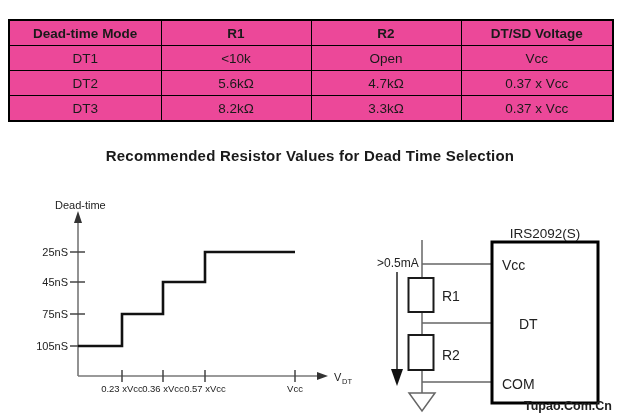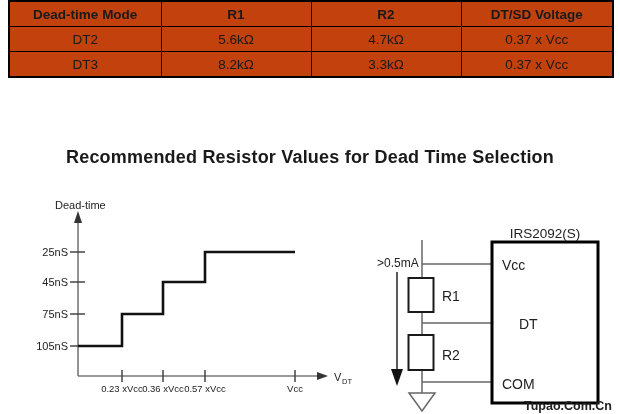--- a/index.html
+++ b/index.html
@@ -1,27 +1,27 @@
 <!DOCTYPE html>
 <html><head>
 <meta charset="utf-8">
 <style>
   html,body{margin:0;padding:0;background:#fff;}
   body{width:620px;height:414px;position:relative;font-family:"Liberation Sans",sans-serif;color:#1a1a1a;overflow:hidden;}
   .page{position:absolute;inset:0;background:#fff;}
 
   
-  table.dt{position:absolute;left:8px;top:0;width:604px;border-collapse:collapse;table-layout:fixed;background:#c2410c;border:2px solid #000;}
+  table.dt{position:absolute;left:8px;top:19px;width:604px;border-collapse:collapse;table-layout:fixed;background:#ec4899;border:2px solid #000;}
   table.dt td,table.dt th{border:1px solid #000;text-align:center;vertical-align:middle;height:22px;font-size:13.5px;padding:1px 2px;}
   table.dt th{font-weight:bold;}
   table.dt col.c1{width:152px}table.dt col.c2{width:150px}
   table.dt col.c3{width:150px}table.dt col.c4{width:152px}
 
   
-  .caption{position:absolute;left:0;top:147px;width:620px;text-align:center;font-weight:bold;font-size:18px;letter-spacing:.2px;}
+  .caption{position:absolute;left:0;top:147px;width:620px;text-align:center;font-weight:bold;font-size:15px;letter-spacing:.2px;}
 
   
   svg.fig{position:absolute;left:0;top:185px;}
   text{font-family:"Liberation Sans",sans-serif;fill:#222;}
   .tick-label{font-size:11px;}
   .xtick-label{font-size:9.5px;}
   .axis-title{font-size:11px;}
   .sub{font-size:7.5px;}
   .pin-label{font-size:14px;}
   .res-label{font-size:14px;}
@@ -40,20 +40,26 @@
         <col class="c2">
         <col class="c3">
         <col class="c4">
       </colgroup>
     <tbody>
         <tr>
       <th>Dead-time Mode</th>
       <th>R1</th>
       <th>R2</th>
       <th>DT/SD Voltage</th>
+    </tr>
+    <tr>
+      <td>DT1</td>
+      <td>&lt;10k</td>
+      <td>Open</td>
+      <td>Vcc</td>
     </tr>
     <tr>
       <td>DT2</td>
       <td>5.6kΩ</td>
       <td>4.7kΩ</td>
       <td>0.37 x Vcc</td>
     </tr>
     <tr>
       <td>DT3</td>
       <td>8.2kΩ</td>

